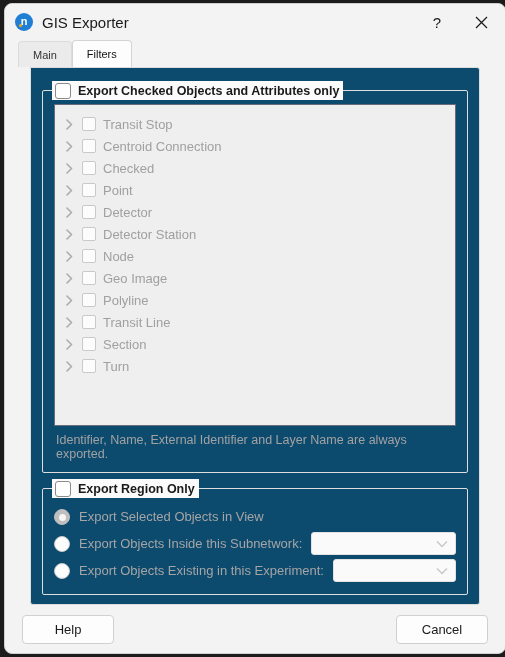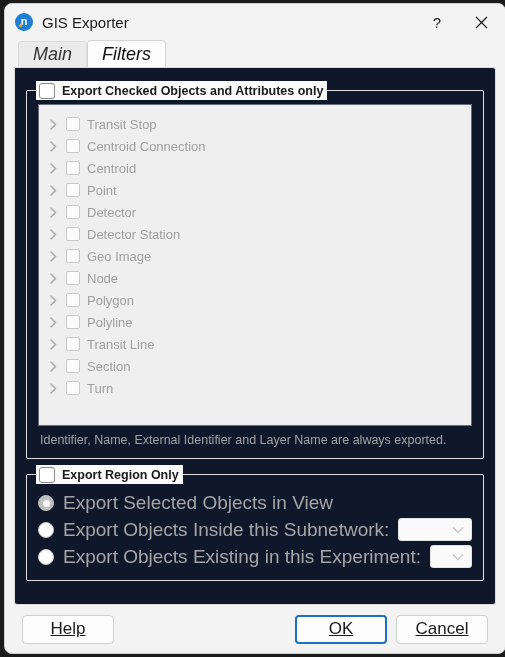--- a/index.html
+++ b/index.html
@@ -81,42 +81,41 @@
     display: flex;
     align-items: flex-end;
     padding-left: 13px;
     position: relative;
   }
   .tab {
     height: 26px;
     padding: 0 14px;
     display: flex;
     align-items: center;
-    font-size: 18px;
+    font-size: 11px;
     color: #333;
     background: #ebebeb;
     border: 1px solid #dcdcdc;
     border-bottom: none;
     border-radius: 4px 4px 0 0;
     position: relative;
     cursor: default;
-    font-style: italic;
   }
   .tab.active {
     background: #fdfdfd;
     border-color: #d4d4d4;
     color: #111;
     z-index: 3;
     height: 27px;
   }
   
   .panel {
     flex: 1 1 auto;
-    margin: 0 9px;
-    background: #0f172a;
+    margin: 0 25px;
+    background: #0c4a6e;
     border: 1px solid #dcdcdc;
     border-radius: 0 3px 3px 3px;
     padding: 12px 11px 0 11px;
     position: relative;
   }
   
   .groupbox {
     position: relative;
     border: 1px solid #dedede;
     border-radius: 2px;
@@ -221,21 +220,21 @@
   }
   .radio.sel::after {
     content: "";
     position: absolute;
     left: 4px; top: 4px;
     width: 7px; height: 7px;
     border-radius: 50%;
     background: #f6f6f6;
   }
   .radio-label {
-    font-size: 19px;
+    font-size: 13px;
     color: #a5a5a5;
     white-space: nowrap;
   }
   .combo {
     margin-left: auto;
     width: 145px;
     height: 23px;
     border: 1px solid #e2e2e2;
     border-radius: 3px;
     background: #fafafa;
@@ -256,28 +255,27 @@
     padding: 0 17px;
     gap: 9px;
   }
   .btn {
     height: 29px;
     min-width: 92px;
     padding: 0 14px;
     border: 1px solid #d0d0d0;
     border-radius: 4px;
     background: #fdfdfd;
-    font-size: 17px;
+    font-size: 13px;
     color: #1a1a1a;
     display: flex;
     align-items: center;
     justify-content: center;
     cursor: default;
     font-family: "Liberation Sans", sans-serif;
-    text-decoration: underline;
   }
   .btn.primary {
     border: 2px solid #1d6fc0;
     background: #fdfdfd;
   }
   .spacer { flex: 1 1 auto; }
 </style>
 </head>
 <body>
 
@@ -327,21 +325,21 @@
               <div class="cbox dim"></div>
               <div class="row-label">Centroid Connection</div>
             </div>
             <div class="row">
               <div class="chev">
                 <svg width="7" height="11" viewBox="0 0 7 11">
                   <path d="M1 1 L5.5 5.5 L1 10" stroke="#adadad" stroke-width="1.6" fill="none" stroke-linecap="round" stroke-linejoin="round"></path>
                 </svg>
               </div>
               <div class="cbox dim"></div>
-              <div class="row-label">Centroid</div>
+              <div class="row-label">Checked</div>
             </div>
             <div class="row">
               <div class="chev">
                 <svg width="7" height="11" viewBox="0 0 7 11">
                   <path d="M1 1 L5.5 5.5 L1 10" stroke="#adadad" stroke-width="1.6" fill="none" stroke-linecap="round" stroke-linejoin="round"></path>
                 </svg>
               </div>
               <div class="cbox dim"></div>
               <div class="row-label">Point</div>
             </div>
@@ -363,39 +361,30 @@
               <div class="cbox dim"></div>
               <div class="row-label">Detector Station</div>
             </div>
             <div class="row">
               <div class="chev">
                 <svg width="7" height="11" viewBox="0 0 7 11">
                   <path d="M1 1 L5.5 5.5 L1 10" stroke="#adadad" stroke-width="1.6" fill="none" stroke-linecap="round" stroke-linejoin="round"></path>
                 </svg>
               </div>
               <div class="cbox dim"></div>
+              <div class="row-label">Node</div>
+            </div>
+            <div class="row">
+              <div class="chev">
+                <svg width="7" height="11" viewBox="0 0 7 11">
+                  <path d="M1 1 L5.5 5.5 L1 10" stroke="#adadad" stroke-width="1.6" fill="none" stroke-linecap="round" stroke-linejoin="round"></path>
+                </svg>
+              </div>
+              <div class="cbox dim"></div>
               <div class="row-label">Geo Image</div>
-            </div>
-            <div class="row">
-              <div class="chev">
-                <svg width="7" height="11" viewBox="0 0 7 11">
-                  <path d="M1 1 L5.5 5.5 L1 10" stroke="#adadad" stroke-width="1.6" fill="none" stroke-linecap="round" stroke-linejoin="round"></path>
-                </svg>
-              </div>
-              <div class="cbox dim"></div>
-              <div class="row-label">Node</div>
-            </div>
-            <div class="row">
-              <div class="chev">
-                <svg width="7" height="11" viewBox="0 0 7 11">
-                  <path d="M1 1 L5.5 5.5 L1 10" stroke="#adadad" stroke-width="1.6" fill="none" stroke-linecap="round" stroke-linejoin="round"></path>
-                </svg>
-              </div>
-              <div class="cbox dim"></div>
-              <div class="row-label">Polygon</div>
             </div>
             <div class="row">
               <div class="chev">
                 <svg width="7" height="11" viewBox="0 0 7 11">
                   <path d="M1 1 L5.5 5.5 L1 10" stroke="#adadad" stroke-width="1.6" fill="none" stroke-linecap="round" stroke-linejoin="round"></path>
                 </svg>
               </div>
               <div class="cbox dim"></div>
               <div class="row-label">Polyline</div>
             </div>
@@ -468,17 +457,16 @@
           </span>
         </div>
       </div>
     </div>
 
   </div>
 
   <div class="footer">
     <div class="btn">Help</div>
     <div class="spacer"></div>
-    <div class="btn primary">OK</div>
     <div class="btn">Cancel</div>
   </div>
 
 </div>
 
 </body></html>

